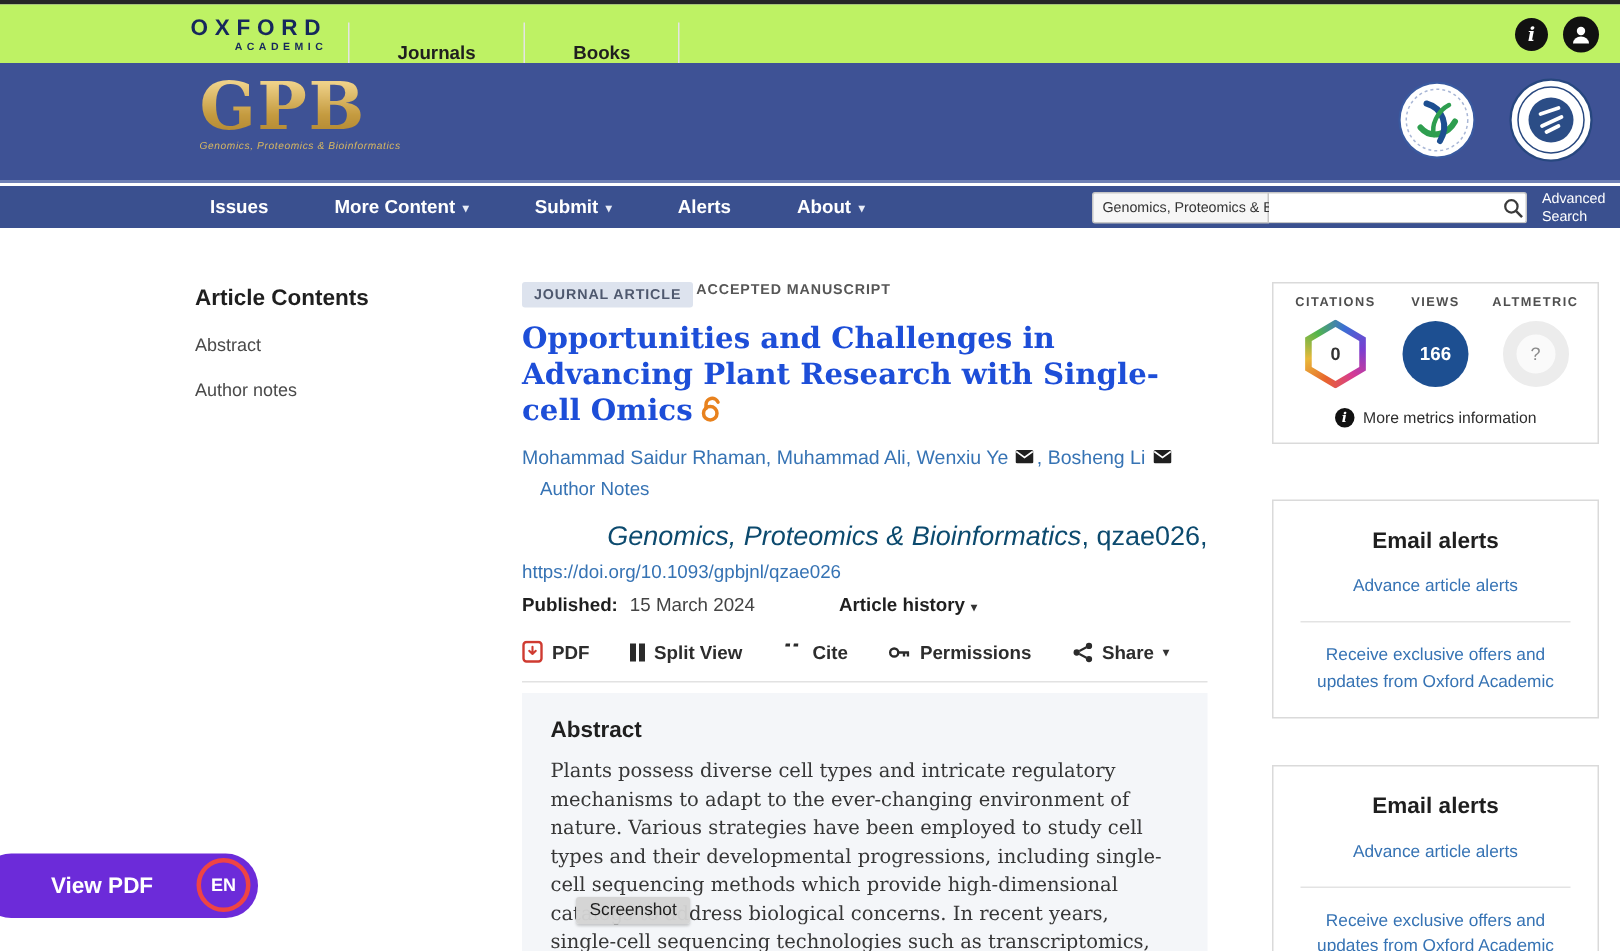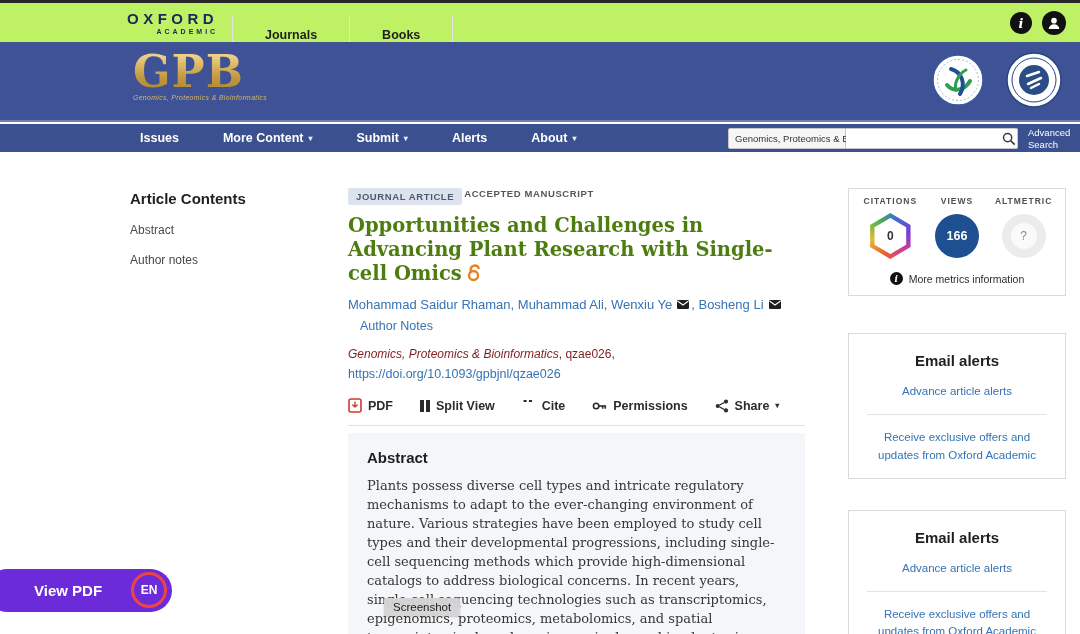--- a/index.html
+++ b/index.html
@@ -62,26 +62,26 @@
   .contents h3 { font-size:15px; font-weight:700; color:#1f1f1f; }
   .contents .c-item { font-size:12px; color:#4a4a4a; margin-top:16px; cursor:pointer; }
 
   
   .main { position:absolute; left:348px; top:188px; width:457px; }
   .badges { display:flex; align-items:flex-start; gap:2px; }
   .badge-pill { background:#dde3ee; color:#4e586e; font-size:9.5px; font-weight:700;
     letter-spacing:.6px; padding:3px 8px; border-radius:2px; }
   .badge-plain { color:#565656; font-size:9.5px; font-weight:700; letter-spacing:.6px; }
   .title { margin-top:9px; font-family:"DejaVu Serif", serif; font-weight:700; font-size:19.5px;
-    line-height:24px; color:#4d7c0f; width:450px; }
+    line-height:24px; color:#1d4ed8; width:450px; }
   .oa-icon { display:inline-block; vertical-align:-2px; margin-left:4px; }
   .authors { margin-top:9px; font-size:13px; color:#3673b4; }
   .authors .mail { margin:0 2px 0 5px; }
   .author-notes { margin-top:7px; margin-left:12px; font-size:12.5px; color:#3673b4; cursor:pointer; }
-  .jline { margin-top:14px; font-size:12px; color:#7f1d1d; }
+  .jline { margin-top:14px; font-size:18px; color:#0c4a6e;text-align:right; }
   .jline .it { font-style:italic; }
   .doi { margin-top:6px; font-size:12.5px; color:#3673b4; cursor:pointer; }
   .pubrow { margin-top:8px; font-size:12.5px; display:flex; align-items:center; }
   .pubrow .lbl { font-weight:700; color:#1f1f1f; }
   .pubrow .date { color:#444; margin-left:8px; }
   .pubrow .hist { font-weight:700; color:#1f1f1f; margin-left:56px; cursor:pointer; }
   .pubrow .caret { font-size:8px; margin-left:4px; color:#333; }
   .toolbar { margin-top:17px; display:flex; align-items:center; gap:27px; }
   .tool { display:flex; align-items:center; gap:6px; font-size:12.5px; font-weight:600; color:#2d2d2d;
     cursor:pointer; white-space:nowrap; }
@@ -253,20 +253,27 @@
           <path d="M0.5 1 L6 5 L11.5 1" stroke="#fff" stroke-width="1.1" fill="none"></path>
         </svg></span></div>
 
     <div class="author-notes">Author Notes</div>
 
     <div class="jline">
       <span class="it">Genomics, Proteomics &amp; Bioinformatics</span><span>, qzae026,</span>
     </div>
     <div class="doi">https://doi.org/10.1093/gpbjnl/qzae026</div>
 
+    <div class="pubrow">
+      <span class="lbl">Published:</span>
+      <span class="date">15 March 2024</span>
+      <span class="hist">
+        <span>Article history</span><span class="caret">▾</span>
+      </span>
+    </div>
 
     <div class="toolbar">
       <div class="tool">
         <svg width="14" height="15" viewBox="0 0 14 15">
           <rect x="1" y="1" width="12" height="13" rx="2" fill="none" stroke="#cf3b31" stroke-width="1.6"></rect>
           <path d="M7 4.2 V9 M7 9 L4.8 6.9 M7 9 L9.2 6.9" stroke="#cf3b31" stroke-width="1.4" fill="none" stroke-linecap="round"></path>
         </svg>
         <span>PDF</span>
       </div>
       <div class="tool">

